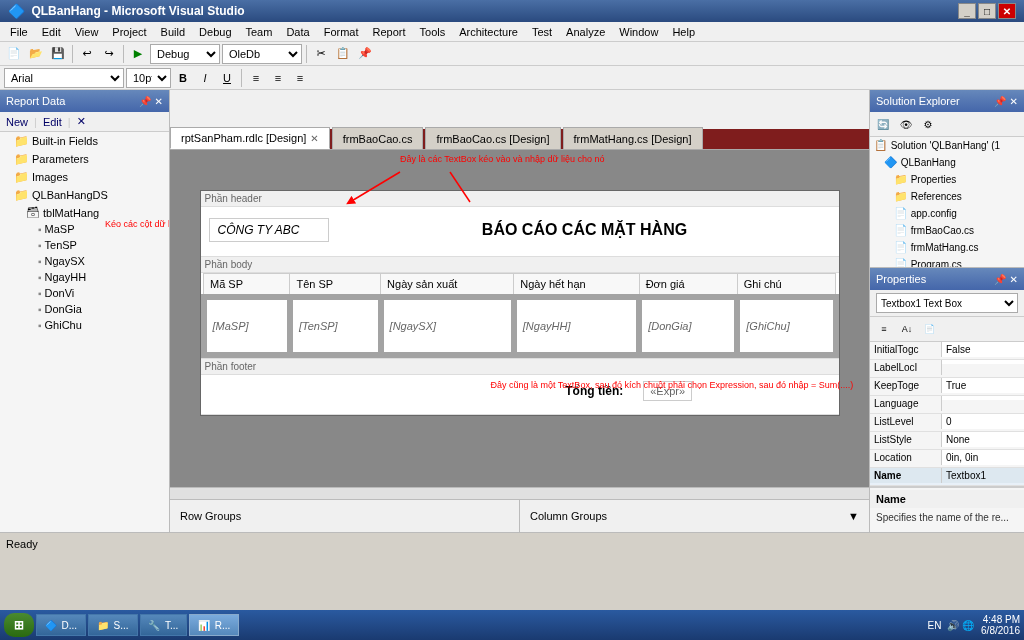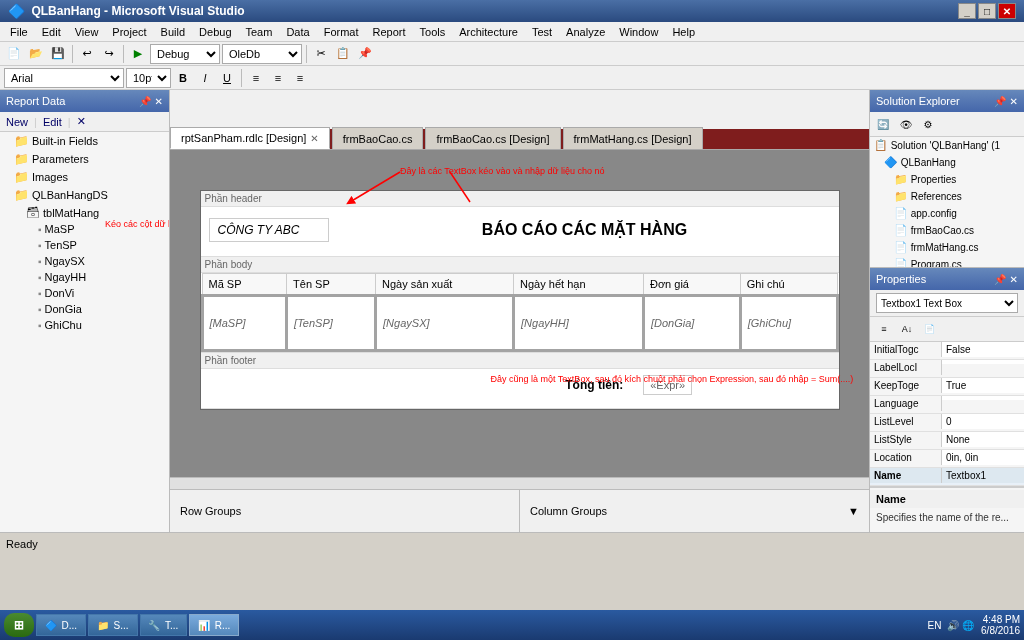--- a/index.html
+++ b/index.html
@@ -225,21 +225,21 @@
       font-size: 11px;
     }
     .report-table th {
       border: 1px solid #ccc;
       padding: 4px 6px;
       background: #f8f8f8;
       text-align: left;
       font-weight: normal;
     }
     .report-table td {
-      border: 3px solid #a3a3a3;
+      border: 6px solid #a3a3a3;
       padding: 20px 6px;
       color: #444;
     }
     .report-table .data-row td {
       color: #666;
       font-style: italic;
     }
 
     
     .report-footer {
@@ -267,21 +267,21 @@
       text-align: center;
       color: #c00;
       font-size: 13px;
       padding: 10px;
     }
 
     
     .row-groups-bar {
       background: #f0f0f0;
       border-top: 1px solid #bbb;
-      height: 43px;
+      height: 33px;
       display: flex;
       align-items: center;
     }
     .row-groups-section {
       display: flex;
       align-items: center;
       gap: 6px;
       padding: 0 10px;
       height: 100%;
       border-right: 1px solid #bbb;
@@ -627,21 +627,21 @@
       <div class="tab">
         <span>frmBaoCao.cs [Design]</span>
       </div>
       <div class="tab">
         <span>frmMatHang.cs [Design]</span>
       </div>
     </div>
 
     <div class="design-canvas" style="position:relative; background:#888; overflow:auto; flex:1;">
 
-      <div style="position:absolute; top:16px; left:230px; color:red; font-size:9px; z-index:10; white-space:nowrap;">Đây là các TextBox kéo vào và nhập dữ liệu cho nó</div>
+      <div style="position:absolute; top:4px; left:230px; color:red; font-size:9px; z-index:10; white-space:nowrap;">Đây là các TextBox kéo vào và nhập dữ liệu cho nó</div>
 
       <svg style="position:absolute; top:0; left:0; width:100%; height:100%; pointer-events:none; z-index:9;">
 
         <line x1="230" y1="22" x2="180" y2="52" stroke="red" stroke-width="1.5" marker-end="url(#arr)"></line>
         <line x1="280" y1="22" x2="300" y2="52" stroke="red" stroke-width="1.5"></line>
 
         <defs>
           <marker id="arr" markerWidth="6" markerHeight="6" refX="3" refY="3" orient="auto">
             <path d="M0,0 L0,6 L6,3 z" fill="red"></path>
           </marker>

